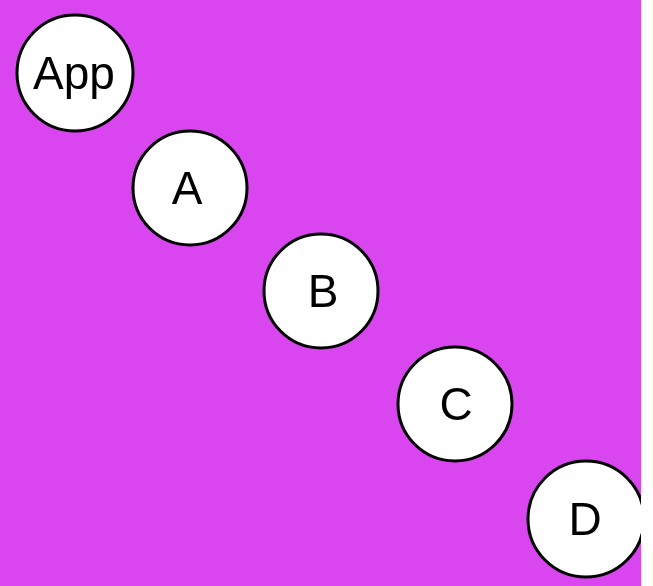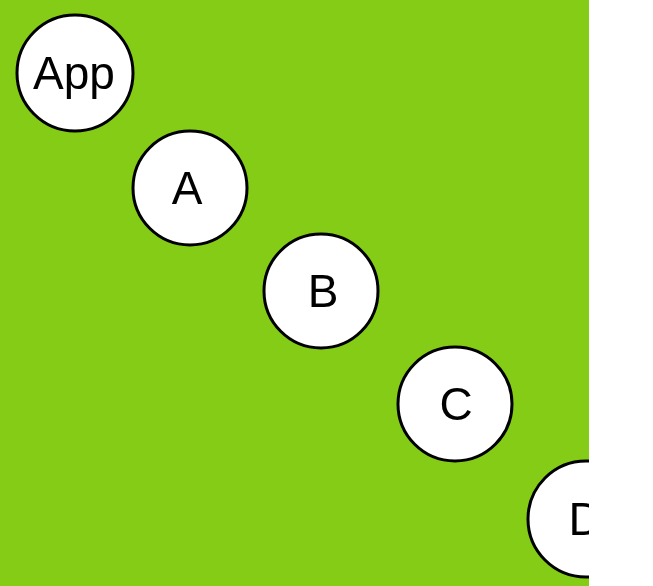--- a/index.html
+++ b/index.html
@@ -6,23 +6,23 @@
   html, body {
     margin: 0;
     padding: 0;
     background: #ffffff;
   }
   body {
     font-family: "Liberation Sans", sans-serif;
   }
   #canvas {
     position: relative;
-    width: 589px;
+    width: 641px;
     height: 586px;
-    background: #84cc16;
+    background: #d946ef;
     overflow: hidden;
   }
   #canvas svg {
     display: block;
     width: 653px;
     height: 586px;
   }
   .node-circle {
     fill: #ffffff;
     stroke: #000000;

